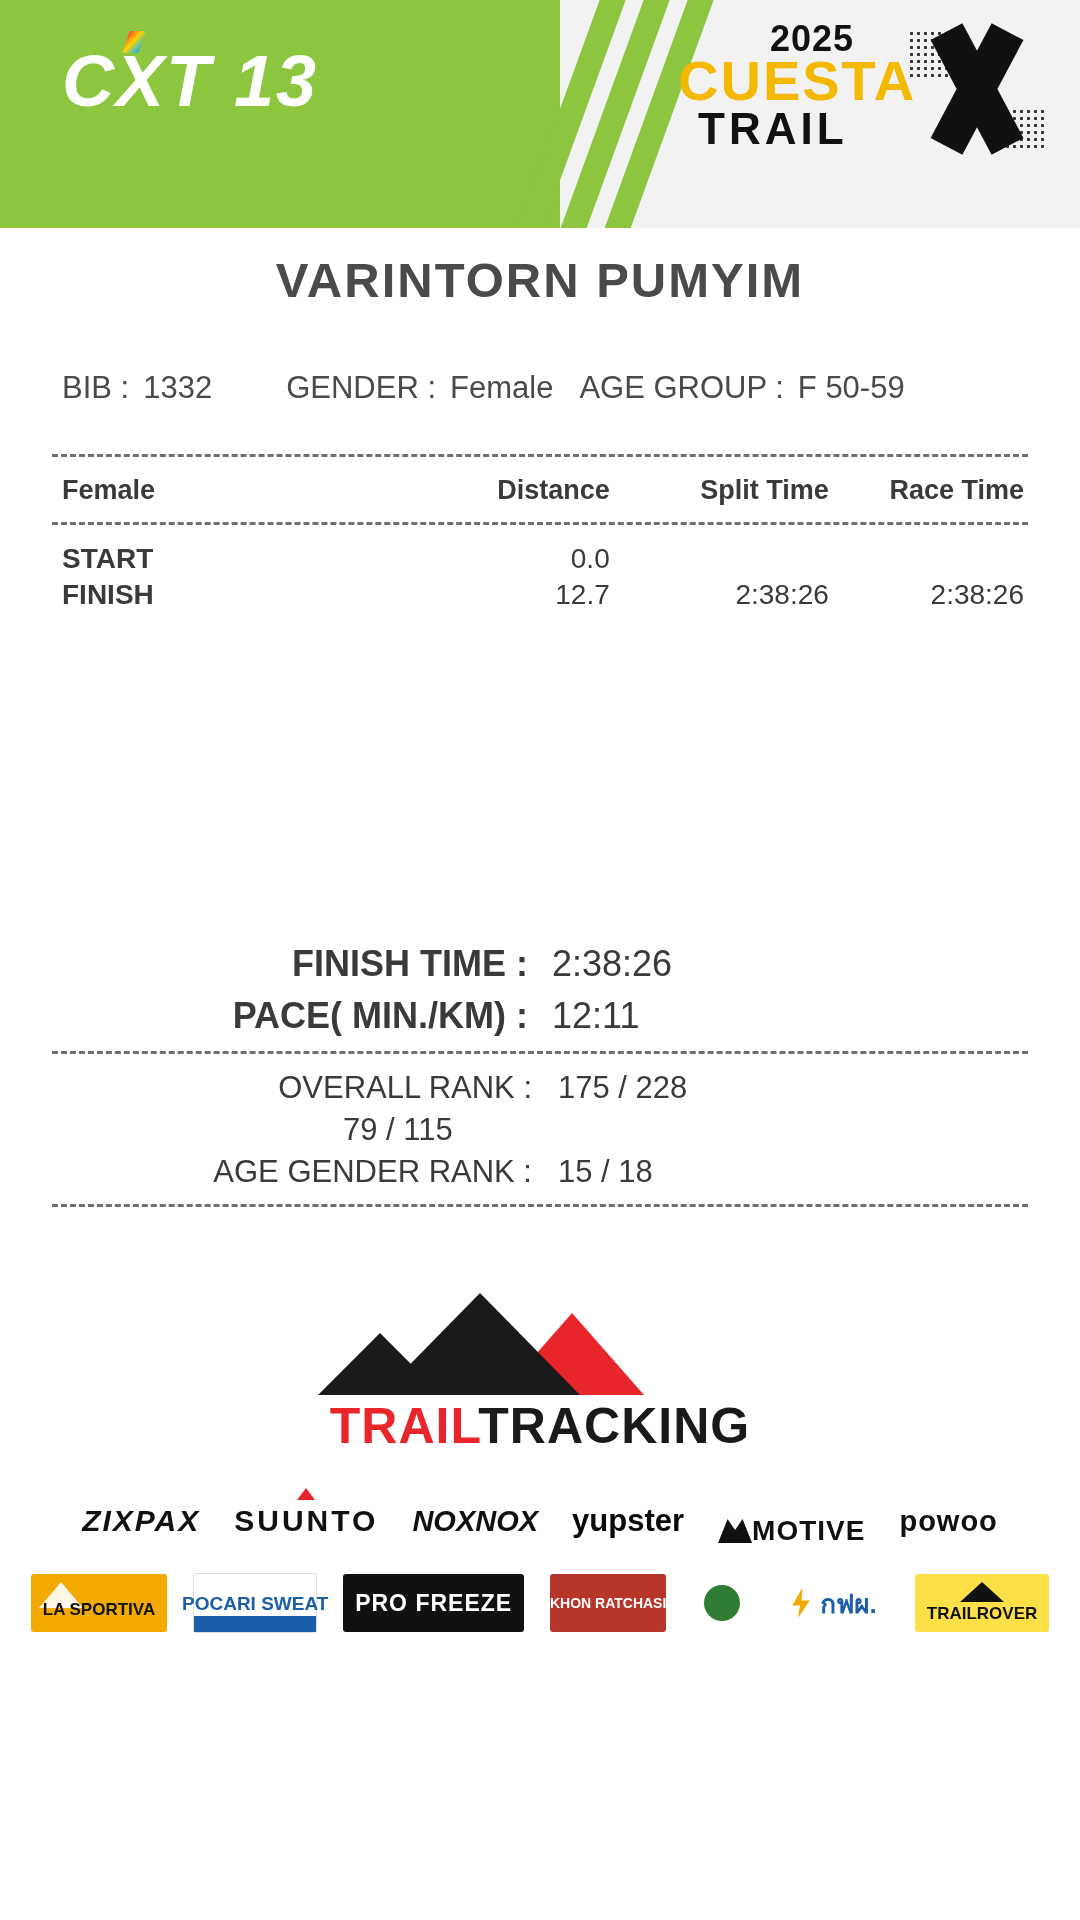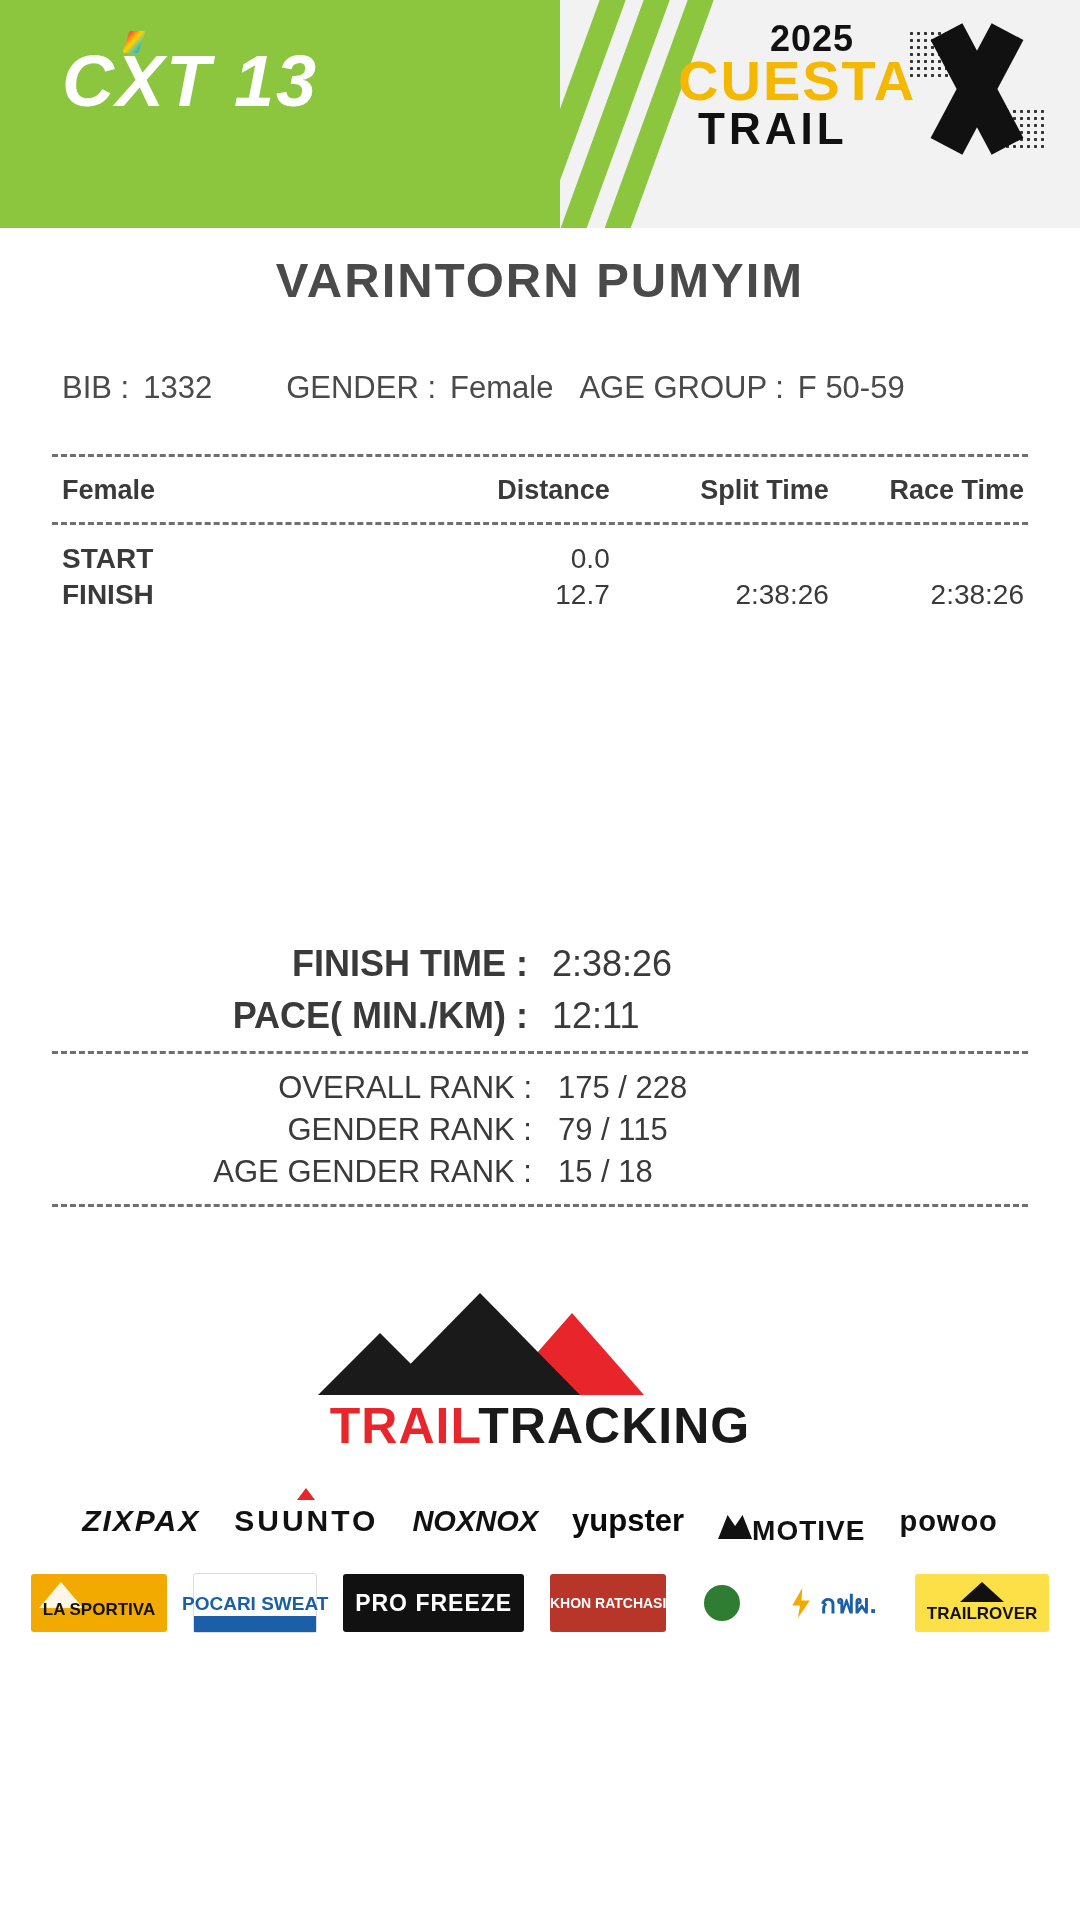--- a/index.html
+++ b/index.html
@@ -337,21 +337,21 @@
     position: absolute;
     left: 50%;
     top: -16px;
     transform: translateX(-50%);
     border-left: 9px solid transparent;
     border-right: 9px solid transparent;
     border-bottom: 12px solid #e8252a;
   }
   .sp-noxnox { font-style: italic; font-size: 29px; letter-spacing: 0; }
   .sp-yupster { font-size: 31px; color: #0a0a0a; letter-spacing: 0; }
-  .sp-motive { font-size: 28px; letter-spacing: 1px; display: flex; gap: 0; margin-top: 20px; }
+  .sp-motive { font-size: 28px; letter-spacing: 1px; display: flex; align-items: center; gap: 0; margin-top: 20px; }
   .motive-mark {
     display: inline-block;
     width: 34px; height: 24px;
     background: #111;
     clip-path: polygon(0 100%, 28% 0, 50% 46%, 72% 0, 100% 100%);
   }
   .sp-powoo { font-size: 29px; letter-spacing: 1px; }
 
   .sponsors-row2 {
     margin-top: 26px;
@@ -541,21 +541,20 @@
 </div>
 
 <div class="dashed-wide"></div>
 
 <div class="ranks">
   <div class="rank-line">
     <div class="rank-label">OVERALL RANK :</div>
     <div class="rank-value">175 / 228</div>
   </div>
   <div class="rank-line">
-    <div class="rank-label">GENDER RANK :</div>
     <div class="rank-value">79 / 115</div>
   </div>
   <div class="rank-line">
     <div class="rank-label">AGE GENDER RANK :</div>
     <div class="rank-value">15 / 18</div>
   </div>
 </div>
 
 <div class="dashed-wide"></div>
 

